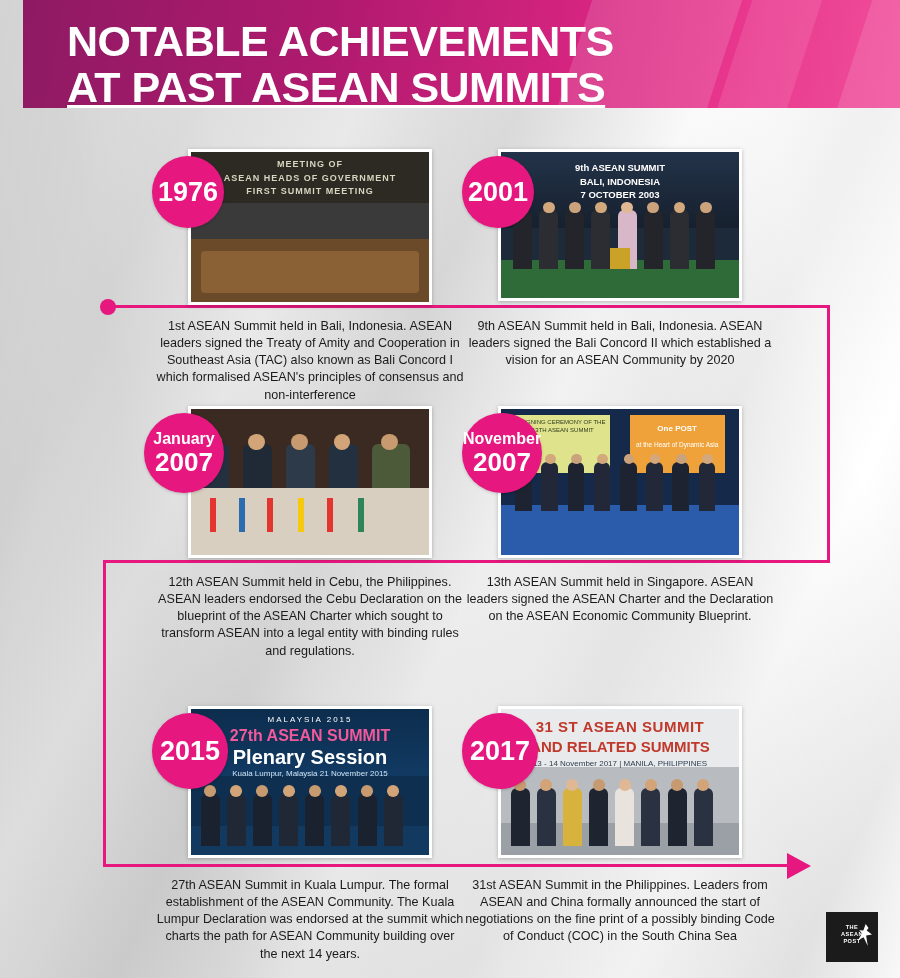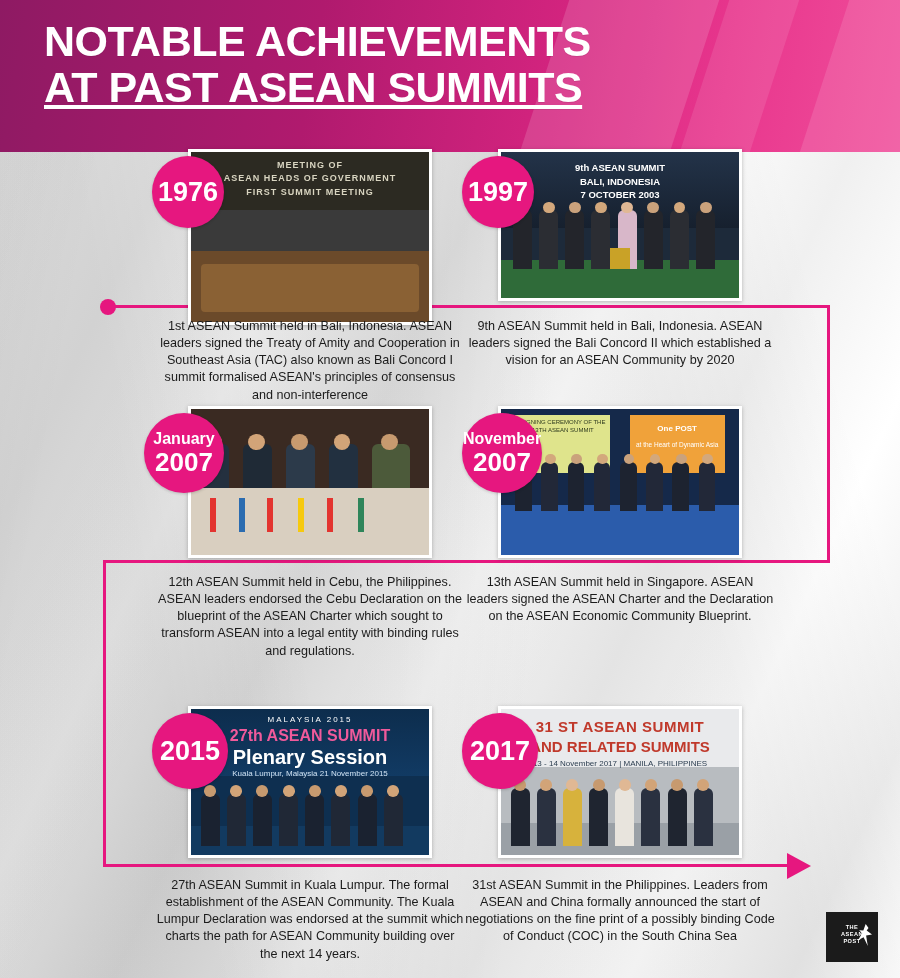--- a/index.html
+++ b/index.html
@@ -26,23 +26,24 @@
     background:
       linear-gradient(100deg, rgba(0,0,0,0.045) 0%, rgba(0,0,0,0) 12%),
       linear-gradient(80deg, rgba(0,0,0,0.05) 20%, rgba(0,0,0,0) 34%),
       linear-gradient(95deg, rgba(0,0,0,0.04) 46%, rgba(0,0,0,0) 60%),
       linear-gradient(75deg, rgba(0,0,0,0.05) 70%, rgba(0,0,0,0) 86%);
     pointer-events: none;
   }
   
   .header {
     position: relative;
-    height: 152px;
+    height: 108px;
     background: linear-gradient(100deg, #8e1a63 0%, #b01a6e 35%, #d4247f 62%, #e8368d 80%, #f04f9b 100%);
     overflow: hidden;
+    margin-left: 23px;
   }
   .header .streak1 {
     position: absolute; top: -40px; left: 540px;
     width: 150px; height: 260px;
     background: rgba(255,255,255,0.14);
     transform: skewX(-18deg);
   }
   .header .streak2 {
     position: absolute; top: -40px; left: 700px;
     width: 70px; height: 260px;
@@ -206,21 +207,21 @@
   <div class="tl-line" style="left:108px; top:305px; width:722px; height:3px;"></div>
   <div class="tl-line" style="left:827px; top:305px; width:3px; height:258px;"></div>
   <div class="tl-line" style="left:103px; top:560px; width:727px; height:3px;"></div>
   <div class="tl-line" style="left:103px; top:560px; width:3px; height:307px;"></div>
   <div class="tl-line" style="left:103px; top:864px; width:686px; height:3px;"></div>
   <div class="tl-arrow" style="left:787px; top:853px;"></div>
 
   <div class="row" style="top:0;">
 
     <div class="card">
-      <div class="photo p1976" style="left:188px; top:149px; width:244px; height:176px;">
+      <div class="photo p1976" style="left:188px; top:149px; width:244px; height:156px;">
         <div class="scene">
           <div class="topband"></div>
           <div class="signtxt">
             <span>MEETING  OF</span><br>
             <span>ASEAN  HEADS  OF  GOVERNMENT</span><br>
             <span>FIRST  SUMMIT  MEETING</span>
           </div>
           <div class="panelrow"></div>
           <div class="fig" style="left:6%; width:11%; height:26%; background:#4a4a52;"></div>
           <div class="head" style="left:8%; bottom:24%; width:6%; height:9%; background:#c89c72;"></div>
@@ -232,21 +233,21 @@
           <div class="head" style="left:64%; bottom:24%; width:6%; height:9%; background:#d3a87c;"></div>
           <div class="fig" style="left:80%; width:11%; height:26%; background:#4a4a52;"></div>
           <div class="head" style="left:82%; bottom:24%; width:6%; height:9%; background:#c89c72;"></div>
           <div class="table"></div>
           <div class="carve"></div>
         </div>
       </div>
       <div class="badge single" style="left:152px; top:156px; width:72px; height:72px;">
         <span>1976</span>
       </div>
-      <div class="caption" style="left:155px; top:318px; width:310px;">1st ASEAN Summit held in Bali, Indonesia. ASEAN leaders signed the Treaty of Amity and Cooperation in Southeast Asia (TAC) also known as Bali Concord I summit formalised ASEAN's principles of consensus and non-interference</div>
+      <div class="caption" style="left:155px; top:318px; width:310px;">1st ASEAN Summit held in Bali, Indonesia. ASEAN leaders signed the Treaty of Amity and Cooperation in Southeast Asia (TAC) also known as Bali Concord I which formalised ASEAN's principles of consensus and non-interference</div>
     </div>
 
     <div class="card">
       <div class="photo p2003" style="left:498px; top:149px; width:244px; height:152px;">
         <div class="scene">
           <div class="stage"></div>
           <div class="hdr">
             <span>9th ASEAN SUMMIT</span><br>
             <span>BALI, INDONESIA</span><br>
             <span>7 OCTOBER 2003</span>
@@ -265,21 +266,21 @@
           <div class="fig" style="left:60%; bottom:20%; width:8%; height:40%; background:#23252b;"></div>
           <div class="head" style="left:61.5%; bottom:58%; width:5%; height:8%; background:#caa27c;"></div>
           <div class="fig" style="left:71%; bottom:20%; width:8%; height:40%; background:#2b2d33;"></div>
           <div class="head" style="left:72.5%; bottom:58%; width:5%; height:8%; background:#d3a87c;"></div>
           <div class="fig" style="left:82%; bottom:20%; width:8%; height:40%; background:#23252b;"></div>
           <div class="head" style="left:83.5%; bottom:58%; width:5%; height:8%; background:#caa27c;"></div>
           <div class="podium"></div>
         </div>
       </div>
       <div class="badge single" style="left:462px; top:156px; width:72px; height:72px;">
-        <span>1997</span>
+        <span>2001</span>
       </div>
       <div class="caption" style="left:465px; top:318px; width:310px;">9th ASEAN Summit held in Bali, Indonesia. ASEAN leaders signed the Bali Concord II which established a vision for an ASEAN Community by 2020</div>
     </div>
   </div>
 
   <div class="row" style="top:0;">
 
     <div class="card">
       <div class="photo pj2007" style="left:188px; top:406px; width:244px; height:152px;">
         <div class="scene">

